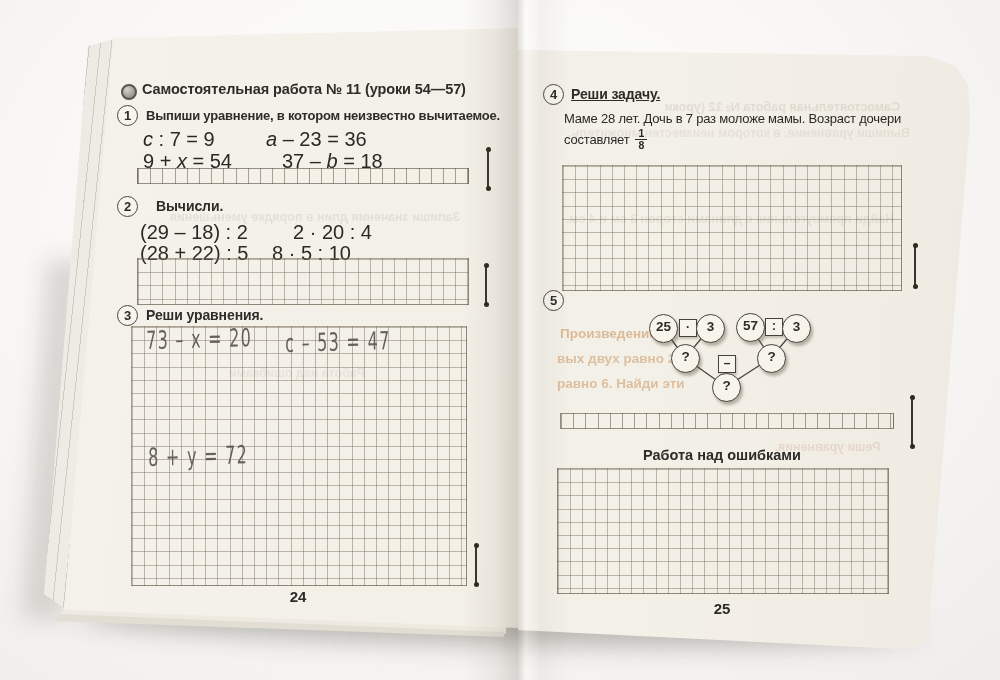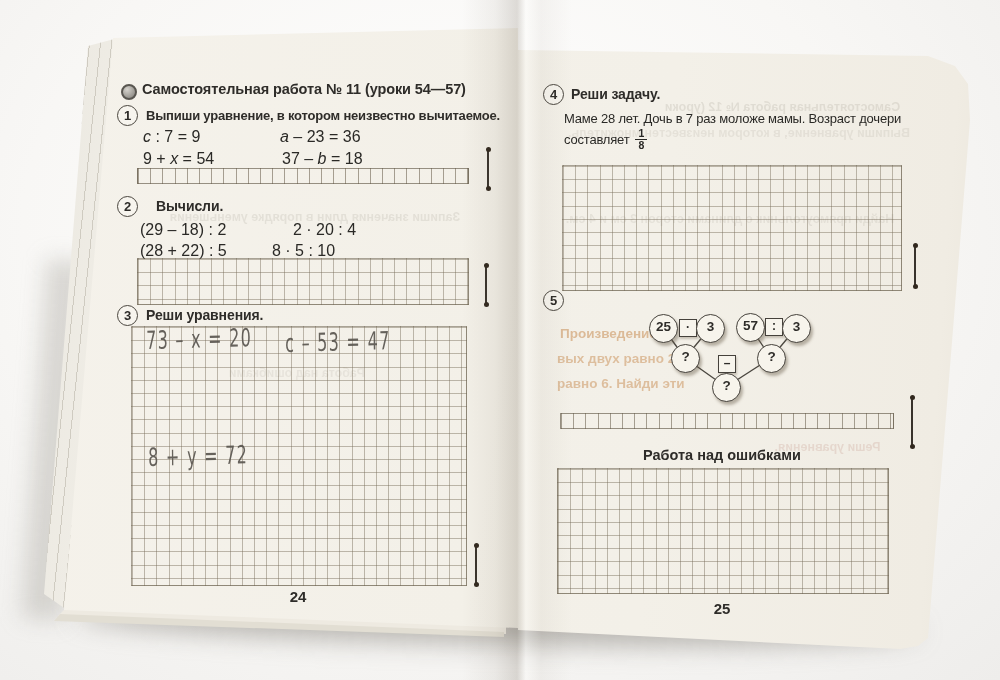--- a/index.html
+++ b/index.html
@@ -27,21 +27,21 @@
     background:linear-gradient(94deg,#e1dcd0 0%,#efebe2 6%,#f4f1ea 25%,#f3f0e8 65%,#f0ece3 92%,#e9e4d9 100%);}
   
   .spine{position:absolute;left:462px;top:0;width:110px;height:680px;pointer-events:none;z-index:40;
     background:linear-gradient(to right, rgba(95,82,62,0) 0%, rgba(95,82,62,0.07) 30%,
       rgba(75,62,44,0.17) 50%, rgba(255,255,252,0.28) 58%, rgba(95,82,62,0.05) 72%, rgba(95,82,62,0) 100%);}
   
   .b{font-weight:bold;color:#2e2c29;}
   .hdr{font-size:14.5px;letter-spacing:-0.1px;}
   .ttl{font-size:14px;letter-spacing:-0.1px;}
   .ttl-sm{font-size:13px;letter-spacing:-0.2px;}
-  .eq{font-size:16px;color:#2a2926;white-space:nowrap;}
+  .eq{font-size:20px;color:#2a2926;white-space:nowrap;}
   .eq i{font-family:"Liberation Sans",sans-serif;}
   .body-txt{font-size:13px;color:#2a2926;letter-spacing:-0.2px;white-space:nowrap;}
   .tnum{width:19px;height:19px;border:1.6px solid #4a463f;border-radius:50%;text-align:center;
     line-height:19px;font-size:13px;font-weight:bold;color:#2e2c29;background:rgba(250,248,243,0.45);}
   .bullet{width:12px;height:12px;border-radius:50%;border:2.4px solid #595650;
     background:radial-gradient(circle at 35% 30%, #d6d3cd 0%, #aaa7a1 50%, #807d78 100%);}
   
   .grid{background-image:
       repeating-linear-gradient(to right, rgba(118,107,88,0.45) 0 1px, transparent 1px 12.2px),
       repeating-linear-gradient(to bottom, rgba(118,107,88,0.45) 0 1px, transparent 1px 13.2px);
@@ -84,21 +84,21 @@
 
     <div class="abs ghost" style="left:150px;top:210px;width:330px;font-size:12.5px;opacity:0.14;">Запиши значения длин в порядке уменьшения</div>
     <div class="abs ghost" style="left:230px;top:366px;width:135px;font-size:12.5px;opacity:0.11;">Работа над ошибками</div>
 
     <div class="abs bullet" style="left:121px;top:84px;"></div>
     <div class="abs b hdr" style="left:142px;top:81px;">Самостоятельная работа № 11 (уроки 54—57)</div>
 
     <div class="abs tnum" style="left:117px;top:105px;">1</div>
     <div class="abs b ttl-sm" style="left:146px;top:108px;">Выпиши уравнение, в котором неизвестно вычитаемое.</div>
     <div class="abs eq" style="left:143px;top:128px;"><i>c</i><span> : 7 = 9</span></div>
-    <div class="abs eq" style="left:280px;top:128px;"><i>a</i><span> – 23 = 36</span></div>
+    <div class="abs eq" style="left:266px;top:128px;"><i>a</i><span> – 23 = 36</span></div>
     <div class="abs eq" style="left:143px;top:150px;"><span>9 + </span><i>x</i><span> = 54</span></div>
     <div class="abs eq" style="left:282px;top:150px;"><span>37 – </span><i>b</i><span> = 18</span></div>
     <div class="abs strip" style="left:137px;top:168px;width:330px;height:14px;"></div>
     <div class="abs scale" style="left:487px;top:150px;height:38px;"></div>
 
     <div class="abs tnum" style="left:117px;top:196px;">2</div>
     <div class="abs b ttl" style="left:156px;top:198px;">Вычисли.</div>
     <div class="abs eq" style="left:140px;top:221px;">(29 – 18) : 2</div>
     <div class="abs eq" style="left:272px;top:221px;margin-left:21px;">2 · 20 : 4</div>
     <div class="abs eq" style="left:140px;top:242px;">(28 + 22) : 5</div>
@@ -121,21 +121,21 @@
 
     <div class="abs ghost" style="left:655px;top:100px;width:255px;font-size:12.5px;opacity:0.16;">Самостоятельная работа № 12 (уроки</div>
     <div class="abs ghost" style="left:595px;top:126px;width:315px;font-size:12.5px;opacity:0.12;">Выпиши уравнение, в котором неизвестен множитель.</div>
     <div class="abs ghost" style="left:565px;top:212px;width:330px;font-size:12.5px;opacity:0.12;">Найди прямоугольник с длинами сторон 3 см и 4 см.</div>
     <div class="abs ghost" style="left:765px;top:440px;width:125px;font-size:12.5px;opacity:0.22;color:#bd8a7c;">Реши уравнения.</div>
     <div class="abs ghost-o" style="left:560px;top:326px;font-size:13.5px;opacity:0.55;">Произведение</div>
     <div class="abs ghost-o" style="left:557px;top:351px;font-size:13.5px;opacity:0.5;">вых двух равно 2</div>
     <div class="abs ghost-o" style="left:557px;top:376px;font-size:13.5px;opacity:0.5;">равно 6. Найди эти</div>
 
     <div class="abs tnum" style="left:543px;top:84px;">4</div>
-    <div class="abs b ttl" style="left:571px;top:86px;">Реши задачу.</div>
+    <div class="abs b ttl" style="left:571px;top:86px;text-decoration:underline;">Реши задачу.</div>
     <div class="abs body-txt" style="left:564px;top:111px;">Маме 28 лет. Дочь в 7 раз моложе мамы. Возраст дочери</div>
     <div class="abs" style="left:564px;top:128px;display:flex;align-items:center;gap:6px;">
       <span class="body-txt">составляет</span>
       <span style="display:inline-flex;flex-direction:column;align-items:center;line-height:1.05;font-size:10.5px;font-weight:bold;color:#2a2926;">
         <span>1</span>
         <span style="border-top:1px solid #2a2926;padding:0 3px;">8</span>
       </span>
     </div>
     <div class="abs grid" style="left:562px;top:165px;width:338px;height:124px;"></div>
     <div class="abs scale" style="left:914px;top:246px;height:40px;"></div>

